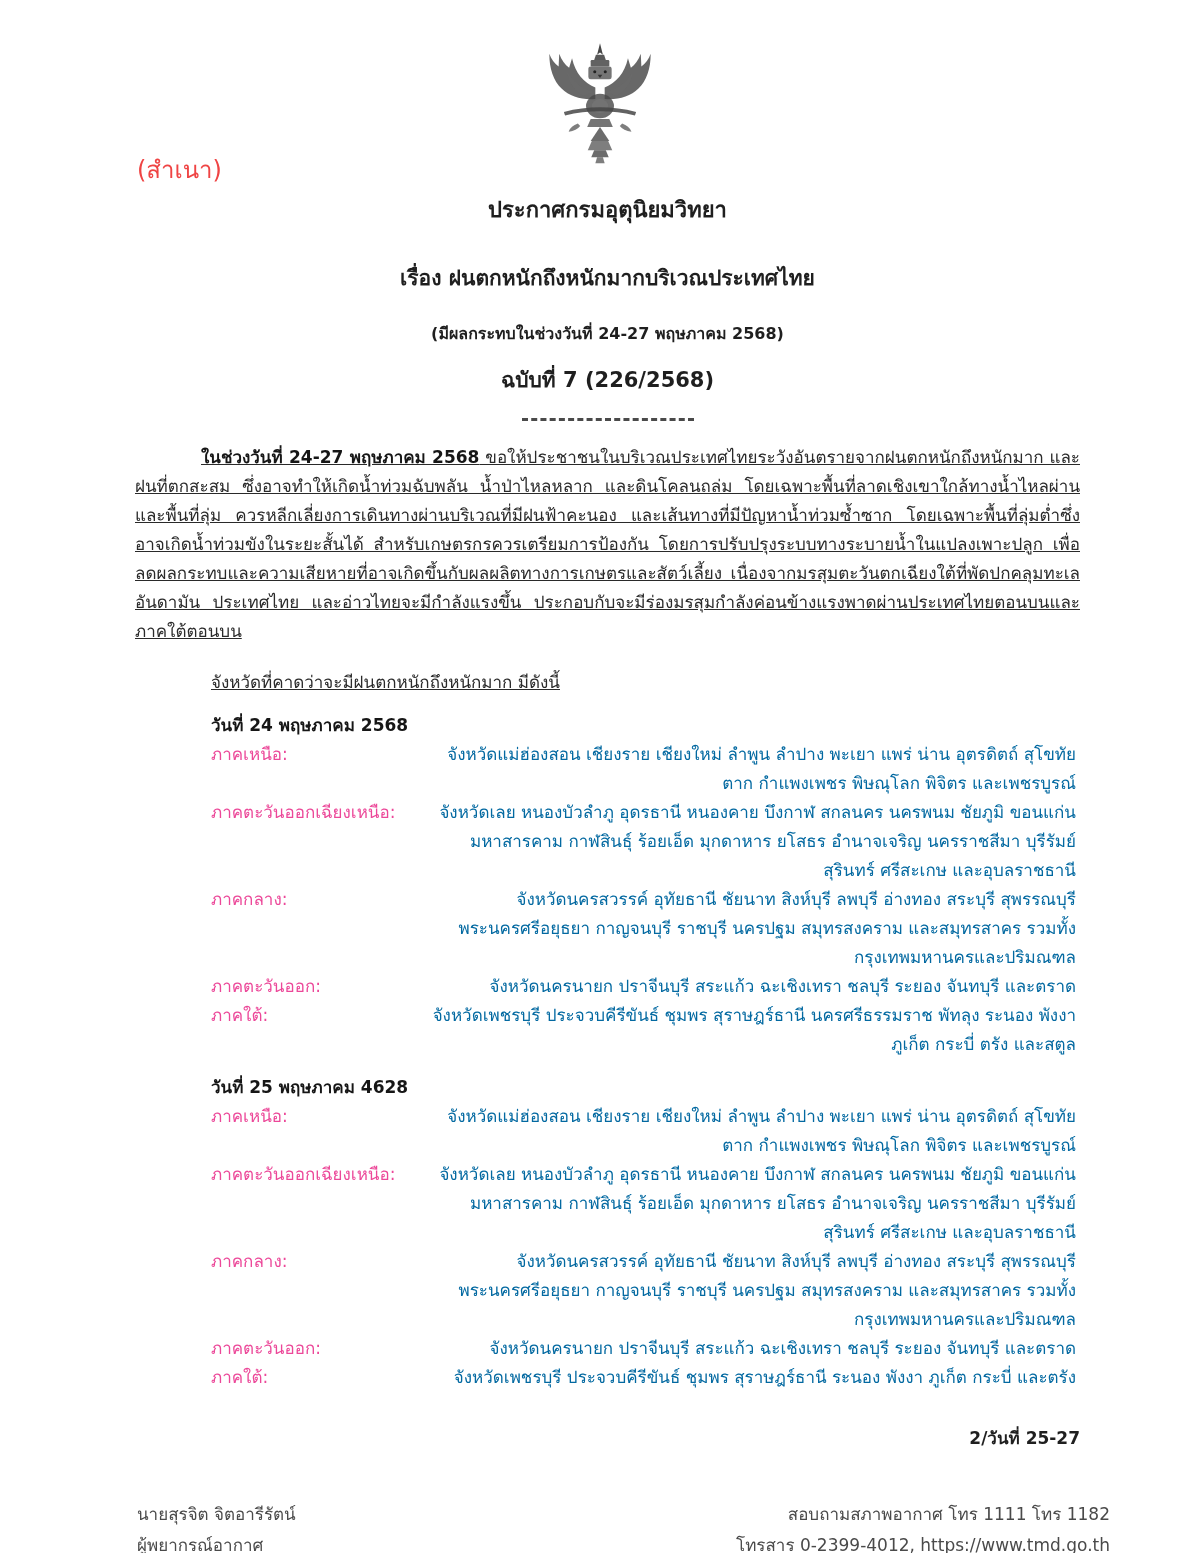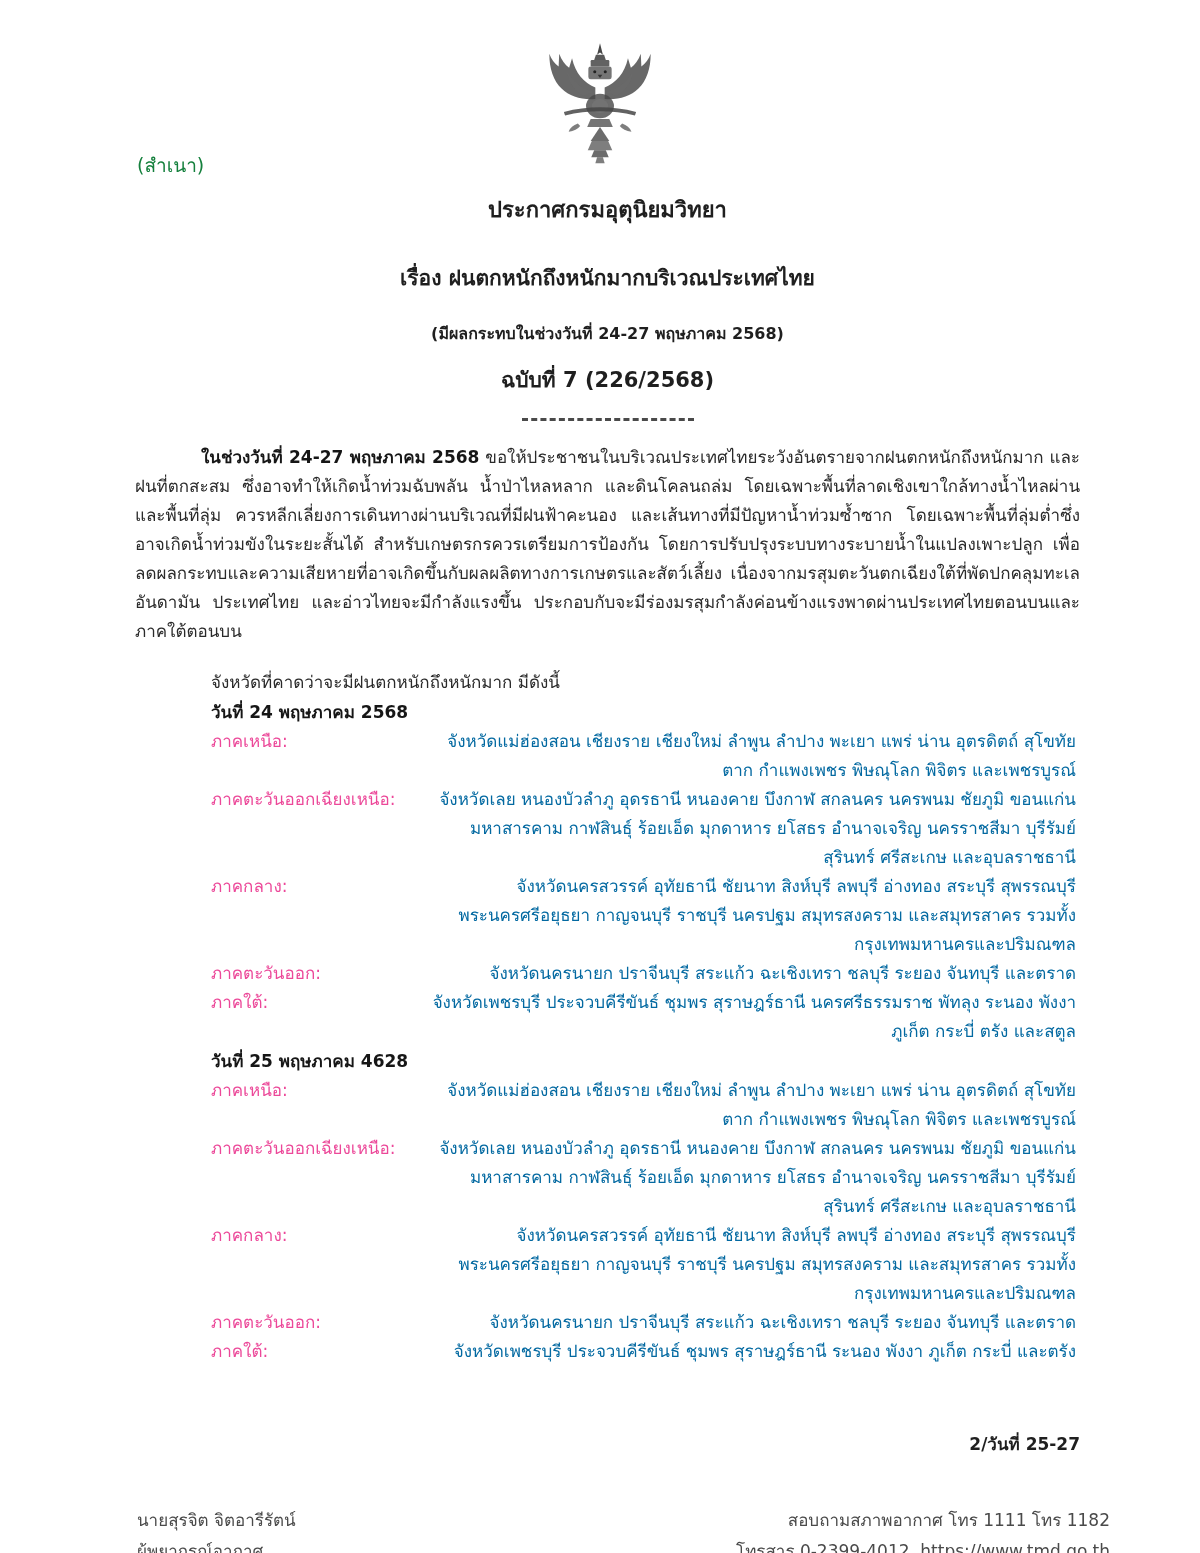--- a/index.html
+++ b/index.html
@@ -9,22 +9,22 @@
     position:relative;
     width:1200px;
     min-height:1553px;
     margin:0 auto;
     background:#ffffff;
     overflow:hidden;
   }
   .copy-label {
     position:absolute;
     left:137px; top:150px;
-    font-size:19px;
-    color:#15803d;
+    font-size:24px;
+    color:#ef4444;
     text-align:center;
   }
   .emblem {
     position:absolute;
     left:50%; top:42px;
     transform:translateX(-50%);
     width:118px; height:134px;
   }
   .emblem svg { width:100%; height:100%; }
   .content { padding:0 120px 0 135px; }
@@ -32,38 +32,38 @@
   .doc-title   { font-size:22px; font-weight:bold; margin-bottom:34px; }
   .doc-subject { font-size:21px; font-weight:bold; margin-bottom:27px; }
   .doc-period  { font-size:16px; font-weight:bold; margin-bottom:17px; }
   .doc-edition { font-size:21px; font-weight:bold; }
   .divider {
     width:172px;
     border-top:3px dashed #4a4a4a;
     margin:22px auto 0 auto;
     height:0;
   }
-  .body-text { margin-top:22px; font-size:17px; line-height:29px; color:#2a2a2a; }
+  .body-text { margin-top:22px; font-size:17px; line-height:29px; color:#2a2a2a;text-decoration:underline; }
   .intro { text-indent:66px; text-align:justify; }
   .intro b { color:#161616; }
   .list-intro { margin-top:22px; padding-left:76px; }
-  .day-section { }
+  .day-section { margin-top:13px; }
   .day-heading {
     font-size:17px; font-weight:bold; color:#161616;
     padding-left:76px; line-height:30px;
   }
   .region-row {
     display:grid;
     grid-template-columns:293px 1fr;
     font-size:17px; line-height:29px;
   }
   .region-label { padding-left:76px; white-space:nowrap; color:#ec4899; }
   .region-provinces { color:#0369a1; text-align:right; padding-right:4px; }
   .page-marker {
-    margin-top:64px;
+    margin-top:32px;
     text-align:right;
     font-size:17px; font-weight:bold; color:#1f1f1f;
   }
   .footer {
     display:flex;
     justify-content:space-between;
     align-items:flex-start;
     padding:0 90px 42px 137px;
     margin-top:48px;
     font-size:17px; line-height:31px;

